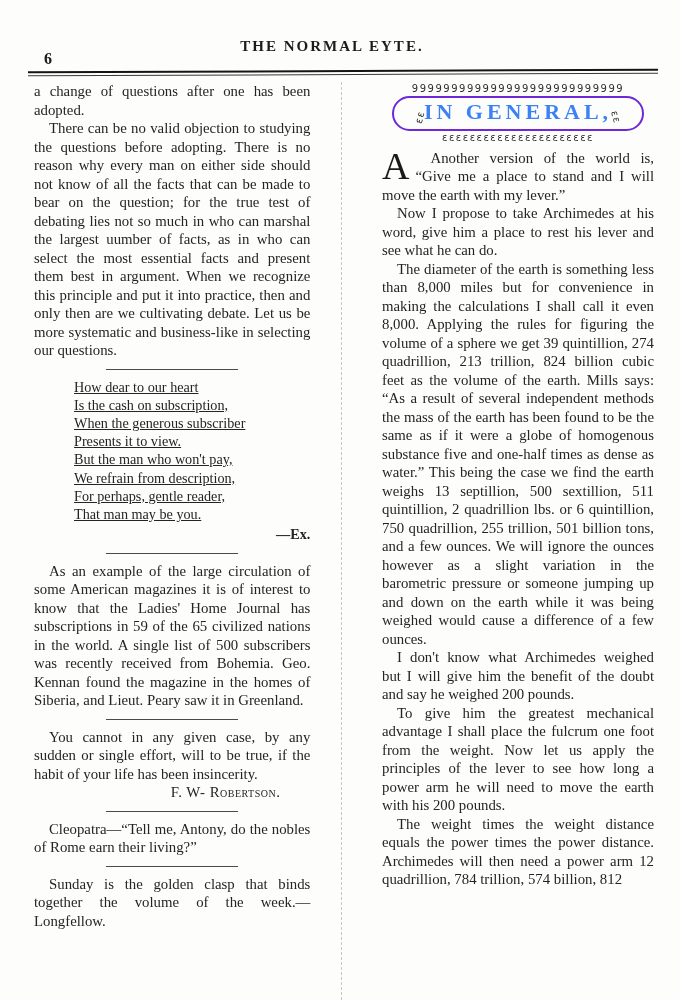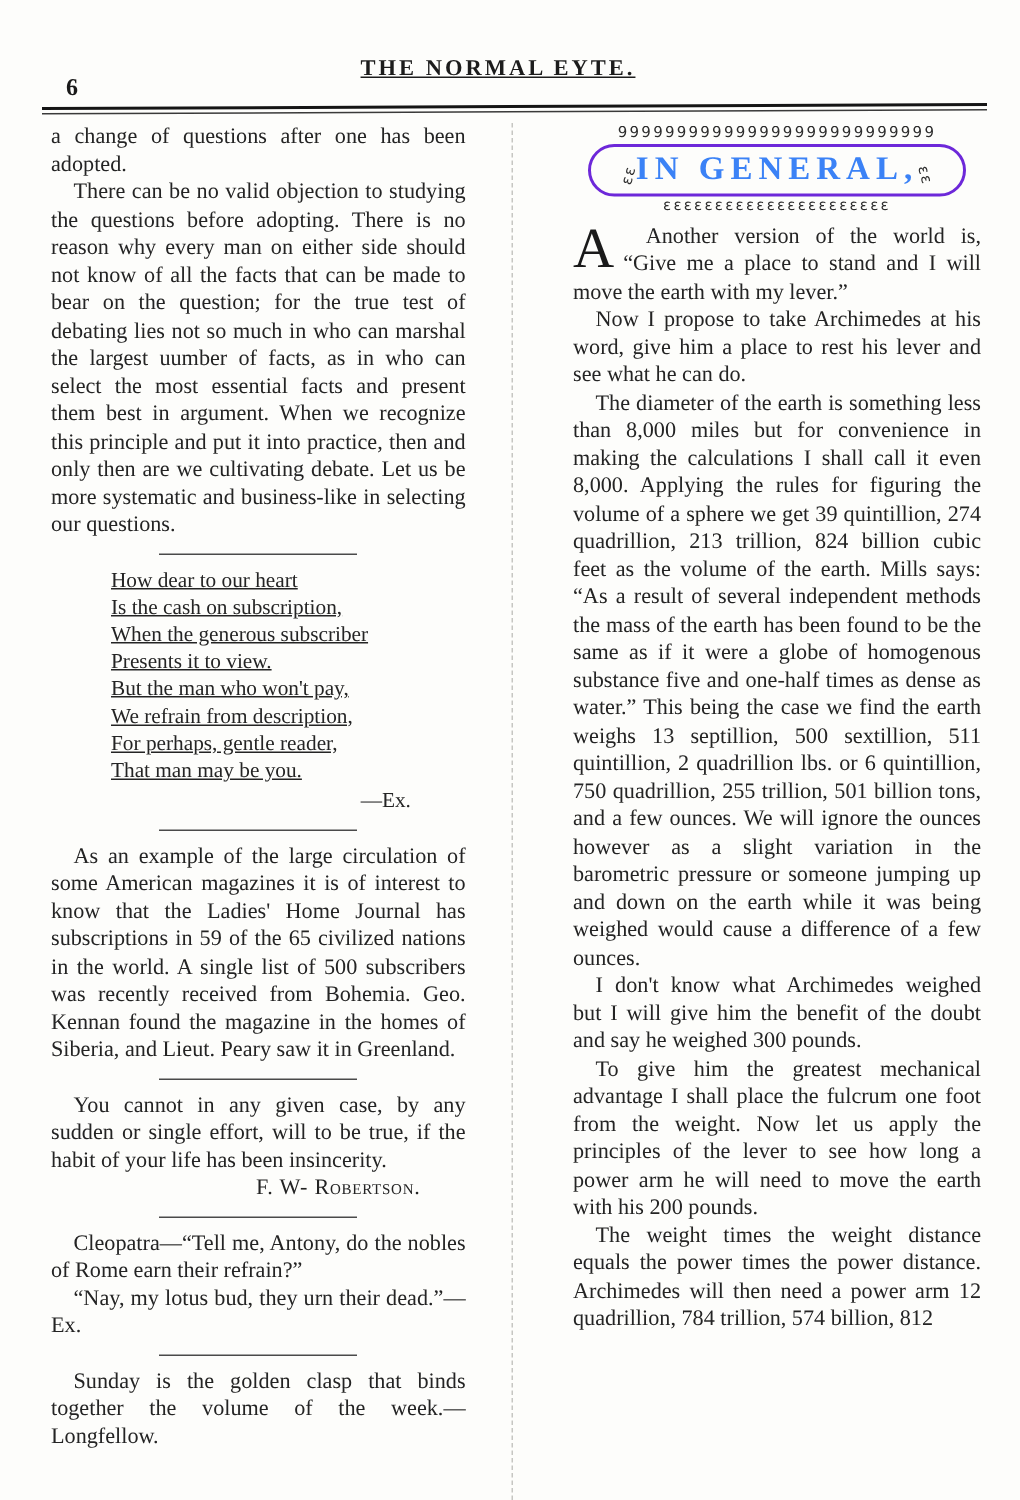--- a/index.html
+++ b/index.html
@@ -12,21 +12,20 @@
     color: #222;
     font-family: "Liberation Serif", "DejaVu Serif", serif;
     overflow: hidden;
   }
   
   .masthead-title {
     position: absolute; top: 38px; left: 0; right: 16px;
     text-align: center;
     font-size: 15px; font-weight: bold; letter-spacing: 2px;
     color: #1c1c1c;
-    text-decoration: underline;
   }
   .page-number {
     position: absolute; top: 50px; left: 44px;
     font-size: 16px; font-weight: bold; color: #1a1a1a;
   }
   .header-rule {
     position: absolute; top: 70px; left: 28px; right: 22px;
     height: 5px;
     border-top: 2.5px solid #151515;
     border-bottom: 1px solid #3a3a3a;
@@ -49,21 +48,21 @@
     width: 132px; margin: 9px auto 8px auto;
   }
   
   .poem {
     margin: 4px 0 2px 40px;
     text-align: left;
     font-size: 14.2px; line-height: 18.2px;
     white-space: pre-line;
     text-decoration: underline;
   }
-  .poem-attr { margin: 0 0 2px 170px; text-align: center; font-size: 14.2px; }
+  .poem-attr { margin: 0 0 2px 170px; text-align: right; font-size: 14.2px; font-weight: bold; }
   
   .quote-attr {
     text-align: right; padding-right: 30px;
     font-variant: small-caps; letter-spacing: 0.5px;
   }
   
   .banner { position: relative; text-align: center; padding-top: 2px; margin-bottom: 6px; }
   .orn {
     font-family: "DejaVu Sans", sans-serif;
     font-size: 10px; letter-spacing: 1.5px; line-height: 10px;
@@ -128,22 +127,21 @@
 
       <p class="indent">As an example of the large circulation of some American magazines it is of interest to know that the Ladies' Home Journal has subscriptions in 59 of the 65 civilized nations in the world.  A single list of 500 subscribers was recently received from Bohemia.  Geo. Kennan found the magazine in the homes of Siberia, and Lieut. Peary saw it in Greenland.</p>
 
       <hr class="divider">
 
       <p class="indent">You cannot in any given case, by any sudden or single effort, will to be true, if the habit of your life has been insincerity.</p>
       <div class="quote-attr">F. W- Robertson.</div>
 
       <hr class="divider">
 
-      <p class="indent">Cleopatra—“Tell me, Antony, do the nobles of Rome earn their refrain?”</p>
-      <p class="indent">“Nay, my lotus bud, they urn their dead.”—Ex.</p>
+      <p class="indent">Cleopatra—“Tell me, Antony, do the nobles of Rome earn their living?”</p>
 
       <hr class="divider">
 
       <p class="indent">Sunday is the golden clasp that binds together the volume of the week.—Longfellow.</p>
     </div>
 
     <div class="col-gap"></div>
 
     <div class="col col-right">
 
@@ -154,19 +152,19 @@
         <div class="banner-pill">IN GENERAL,</div>
         <div class="orn orn-bottom">ɛɛɛɛɛɛɛɛɛɛɛɛɛɛɛɛɛɛɛɛɛɛ</div>
       </div>
 
 
       <p><span class="dropcap">A</span></p>
 
       <p class="indent">Another version of the world is, “Give me a place to stand and I will move the earth with my lever.”</p>
       <p class="indent">Now I propose to take Archimedes at his word, give him a place to rest his lever and see what he can do.</p>
       <p class="indent">The diameter of the earth is something less than 8,000 miles but for convenience in making the calculations I shall call it even 8,000.  Applying the rules for figuring the volume of a sphere we get 39 quintillion, 274 quadrillion, 213 trillion, 824 billion cubic feet as the volume of the earth.  Mills says:  “As a result of several independent methods the mass of the earth has been found to be the same as if it were a globe of homogenous substance five and one-half times as dense as water.” This being the case we find the earth weighs 13 septillion, 500 sextillion, 511 quintillion, 2 quadrillion lbs. or 6 quintillion, 750 quadrillion, 255 trillion, 501 billion tons, and a few ounces.  We will ignore the ounces however as a slight variation in the barometric pressure or someone jumping up and down on the earth while it was being weighed would cause a difference of a few ounces.</p>
-      <p class="indent">I don't know what Archimedes weighed but I will give him the benefit of the doubt and say he weighed 300 pounds.</p>
+      <p class="indent">I don't know what Archimedes weighed but I will give him the benefit of the doubt and say he weighed 200 pounds.</p>
       <p class="indent">To give him the greatest mechanical advantage I shall place the fulcrum one foot from the weight.  Now let us apply the principles of the lever to see how long a power arm he will need to move the earth with his 200 pounds.</p>
       <p class="indent">The weight times the weight distance equals the power times the power distance. Archimedes will then need a power arm 12 quadrillion, 784 trillion, 574 billion, 812</p>
     </div>
 
   </div>
 </div>
 
 </body></html>

